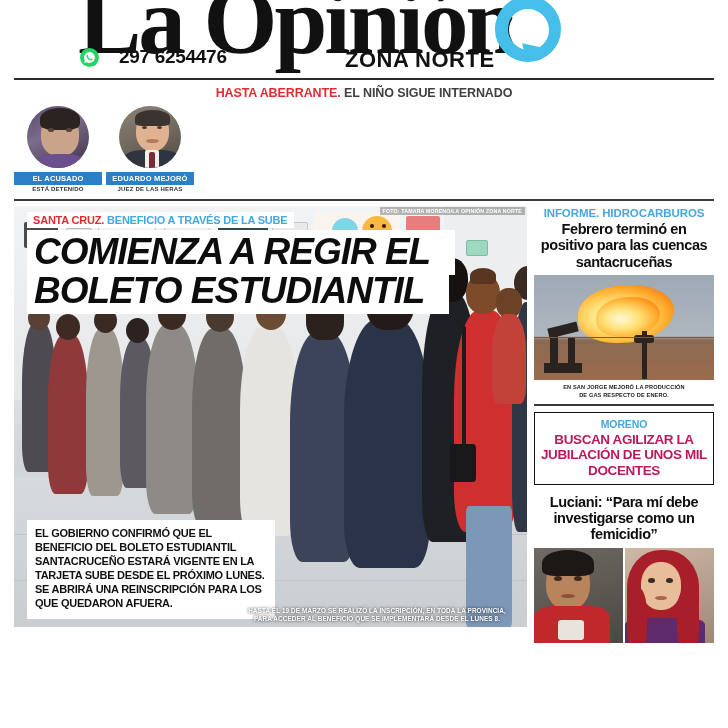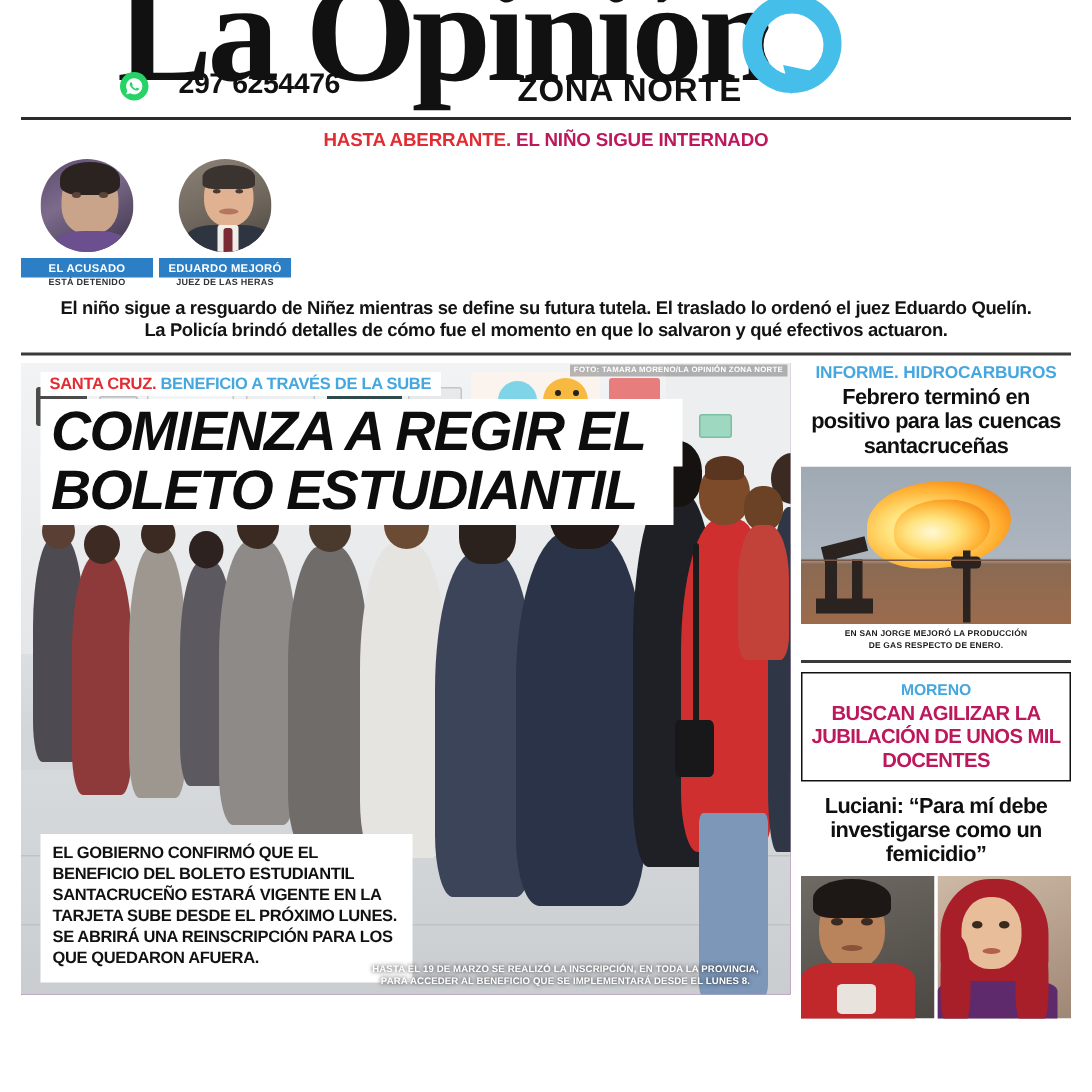--- a/index.html
+++ b/index.html
@@ -28,21 +28,21 @@
 
   .zona { position:absolute; left:345px; top:47px; font-size:22px; font-weight:bold;
     letter-spacing:0.5px; color:#111; }
 
   .rule-thick { height:2px; background:#2b2b2b; margin:0 14px; }
 
   
   .kicker-center { text-align:center; font-size:12.5px; font-weight:bold;
     letter-spacing:-0.1px; padding-top:6px; }
   .kicker-red { color:#E22B33; }
-  .kicker-blue { color:#be185d; }
+  .kicker-blue { color:#404040; }
 
   .lead { display:flex; align-items:flex-start; padding:4px 14px 0 14px; gap:4px; }
   .portrait-box { width:88px; flex:0 0 88px; display:flex; flex-direction:column;
     align-items:center; }
   .portrait { width:66px; height:66px; border-radius:50%; overflow:hidden;
     position:relative; border:2px solid #fff; }
   .pl-bar { margin-top:2px; width:88px; background:#2C7FC4; color:#fff; font-size:7.5px;
     font-weight:bold; text-align:center; padding:2px 0; letter-spacing:0.2px; }
   .pl-sub { width:88px; text-align:center; font-size:6px; color:#333; font-weight:bold;
     letter-spacing:0.2px; margin-top:1px; }
@@ -57,21 +57,21 @@
 
   .rule-sep { height:2px; background:#3a3a3a; margin:7px 14px 0 14px; }
 
   
   .body-grid { display:flex; padding:5px 14px 0 14px; gap:7px; }
   .col-main { width:513px; flex:0 0 513px; position:relative; }
   .col-side { flex:1; position:relative; }
 
   
   .main-photo { position:relative; width:100%; height:421px; overflow:hidden;
-    background:#701a75; }
+    background:#7f1d1d; }
   .photo-credit { position:absolute; right:2px; top:1px; font-size:5.2px; color:#fff;
     font-weight:bold; letter-spacing:0.2px; background:rgba(60,60,60,0.35); padding:1px 3px; }
 
   .sc-tag { position:absolute; left:13px; top:6px; background:#fff; padding:2px 7px 2px 6px;
     font-size:11px; font-weight:bold; letter-spacing:-0.2px; z-index:5; }
   .sc-tag .r { color:#E22B33; }
   .sc-tag .b { color:#45A7DF; }
 
   .mh { position:absolute; left:13px; z-index:5; background:#fff; color:#0d0d0d;
     font-weight:bold; font-size:37px; line-height:1.14; letter-spacing:-1px;
@@ -179,24 +179,20 @@
         <div class="blob" style="left:27px;top:33px;width:13px;height:4px;background:#b4765e;border-radius:50%;"></div>
         <div class="blob" style="left:4px;top:44px;width:58px;height:28px;background:#2e3541;border-radius:34% 34% 0 0;"></div>
         <div class="blob" style="left:26px;top:44px;width:14px;height:24px;background:#f0eee9;border-radius:10%;"></div>
         <div class="blob" style="left:30px;top:46px;width:6px;height:20px;background:#7a2b33;border-radius:2px;"></div>
       </div>
       <div class="pl-bar">EDUARDO MEJORÓ</div>
       <div class="pl-sub">JUEZ DE LAS HERAS</div>
     </div>
   </div>
 
-  <div class="standfirst">
-    <div>El niño sigue a resguardo de Niñez mientras se define su futura tutela. El traslado lo ordenó el juez Eduardo Quelín.</div>
-    <div>La Policía brindó detalles de cómo fue el momento en que lo salvaron y qué efectivos actuaron.</div>
-  </div>
 
   <div class="rule-sep"></div>
 
   <div class="body-grid">
 
     <div class="col-main">
       <div class="main-photo">
         <div class="ph crowd-bg"></div>
         <div class="wall"></div>
 

